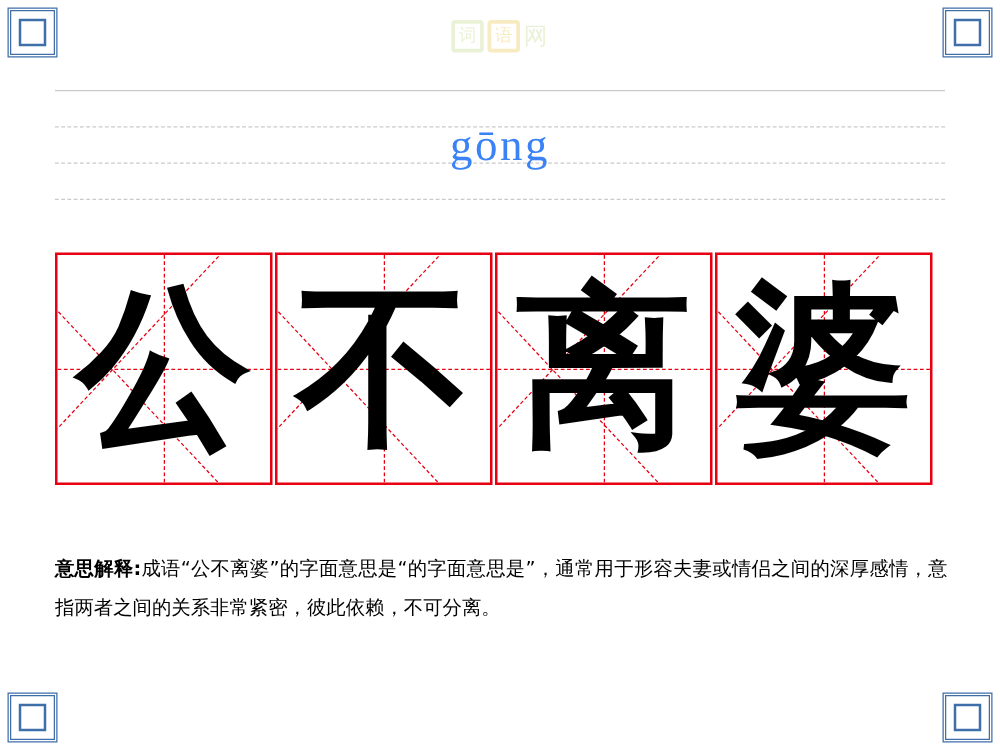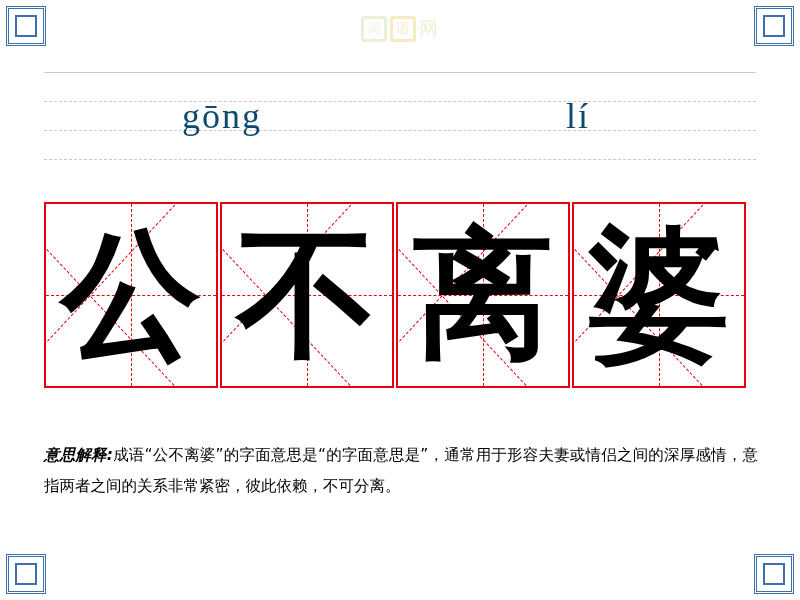--- a/index.html
+++ b/index.html
@@ -108,21 +108,21 @@
     height: 88px;
     display: flex;
   }
   .pinyin-cell {
     flex: 1 1 0;
     display: flex;
     align-items: center;
     justify-content: center;
     font-family: "Liberation Serif", serif;
     font-size: 36px;
-    color: #0c4a6e;
+    color: #3b82f6;
     letter-spacing: 2px;
   }
 
   
   .grid-area {
     position: absolute;
     left: 44px;
     top: 202px;
     display: flex;
     gap: 2px;
@@ -184,21 +184,20 @@
     top: 440px;
     width: 714px;
     font-family: "DejaVu Sans", sans-serif;
     font-size: 15.5px;
     line-height: 2.0;
     color: #000000;
     text-align: justify;
   }
   .explain .label {
     font-weight: bold;
-    font-style: italic;
   }
 </style>
 </head>
 <body>
 
 <div class="page">
 
   <div class="corner tl"></div>
   <div class="corner tr"></div>
   <div class="corner bl"></div>
@@ -210,21 +209,20 @@
     <span class="wm-text">网</span>
   </div>
 
   <div class="pinyin-area">
     <div class="rule r1 solid"></div>
     <div class="rule r2 dashed"></div>
     <div class="rule r3 dashed"></div>
     <div class="rule r4 dashed"></div>
     <div class="pinyin-row">
       <div class="pinyin-cell">gōng</div>
-      <div class="pinyin-cell">lí</div>
     </div>
   </div>
 
   <div class="grid-area">
 
     <div class="char-cell">
       <div class="guide-d1"></div>
       <div class="guide-d2"></div>
       <div class="guide-h"></div>
       <div class="guide-v"></div>

